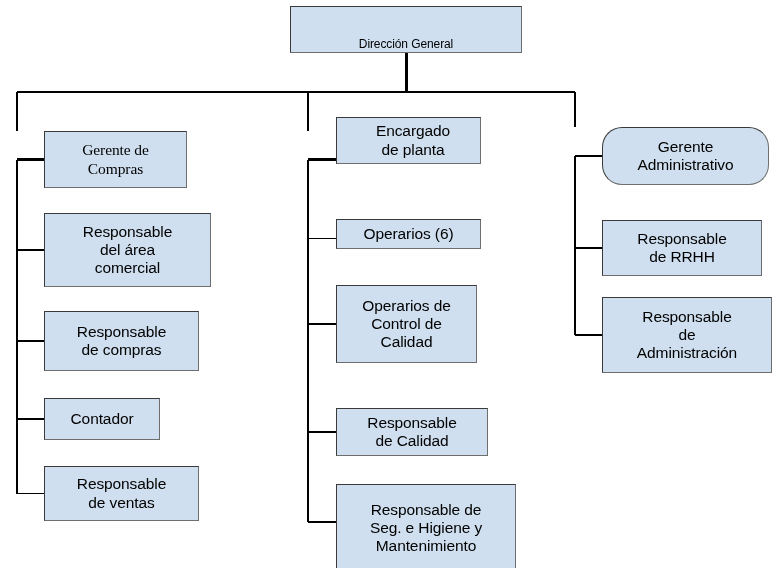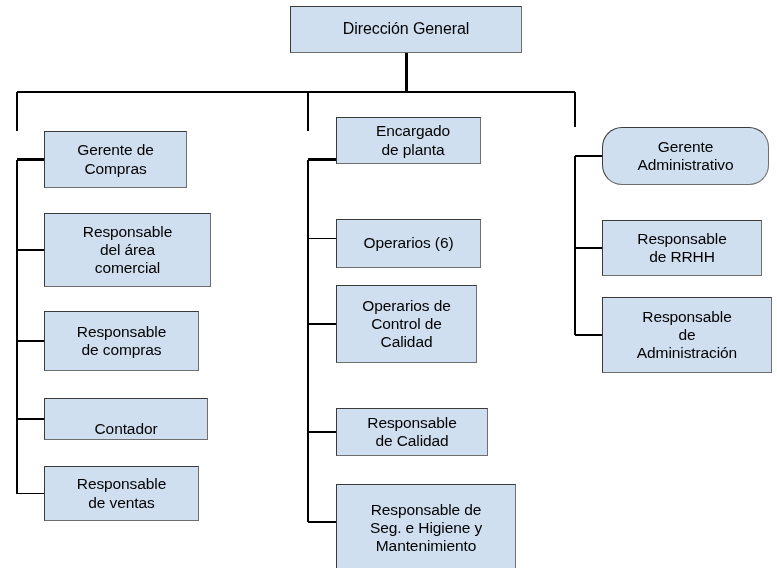--- a/index.html
+++ b/index.html
@@ -39,21 +39,22 @@
     font-size: 15.5px;
     line-height: 1.18;
     padding: 1px 4px;
     letter-spacing: -0.1px;
   }
   .node-box span {
     display: block;
     white-space: pre-line;
   }
   .node-root {
-    font-size: 16px;
+    font-size: 12px;
+    align-items: flex-end;
   }
 </style>
 </head>
 <body>
 
 <div id="chart-root">
 
   <svg id="connector-layer" viewBox="0 0 777 568" width="777" height="568" xmlns="http://www.w3.org/2000/svg">
     <g id="connector-group" fill="none" stroke="#000000" stroke-width="2.4" shape-rendering="crispEdges">
         <line x1="406" y1="53" x2="406" y2="92" stroke-width="3"></line>
@@ -77,45 +78,45 @@
         <line x1="575" y1="156" x2="575" y2="335" stroke-width="2.2"></line>
         <line x1="575" y1="248" x2="602" y2="248" stroke-width="1.8"></line>
         <line x1="575" y1="335" x2="602" y2="335" stroke-width="1.8"></line>
       </g>
   </svg>
 
   <div id="node-layer">
       <div class="node-box node-root" style="left: 290px; top: 6px; width: 232px; height: 47px;">
         <span>Dirección General</span>
       </div>
-      <div class="node-box" style="left: 44px; top: 131px; width: 143px; height: 57px;">
+      <div class="node-box" style="left: 44px; top: 131px; width: 143px; height: 57px; font-family: Liberation Serif, serif;">
         <span>Gerente de
 Compras</span>
       </div>
       <div class="node-box" style="left: 44px; top: 213px; width: 167px; height: 74px;">
         <span>Responsable
 del área
 comercial</span>
       </div>
       <div class="node-box" style="left: 44px; top: 311px; width: 155px; height: 60px;">
         <span>Responsable
 de compras</span>
       </div>
-      <div class="node-box" style="left: 44px; top: 398px; width: 164px; height: 42px; align-items: flex-end;">
+      <div class="node-box" style="left: 44px; top: 398px; width: 116px; height: 42px;">
         <span>Contador</span>
       </div>
       <div class="node-box" style="left: 44px; top: 466px; width: 155px; height: 55px;">
         <span>Responsable
 de ventas</span>
       </div>
       <div class="node-box" style="left: 336px; top: 117px; width: 145px; height: 47px; padding-left: 13px;">
         <span>Encargado
 de planta</span>
       </div>
-      <div class="node-box" style="left: 336px; top: 219px; width: 145px; height: 49px;">
+      <div class="node-box" style="left: 336px; top: 219px; width: 145px; height: 30px;">
         <span>Operarios (6)</span>
       </div>
       <div class="node-box" style="left: 336px; top: 285px; width: 141px; height: 78px;">
         <span>Operarios de
 Control de
 Calidad</span>
       </div>
       <div class="node-box" style="left: 336px; top: 408px; width: 152px; height: 48px;">
         <span>Responsable
 de Calidad</span>

